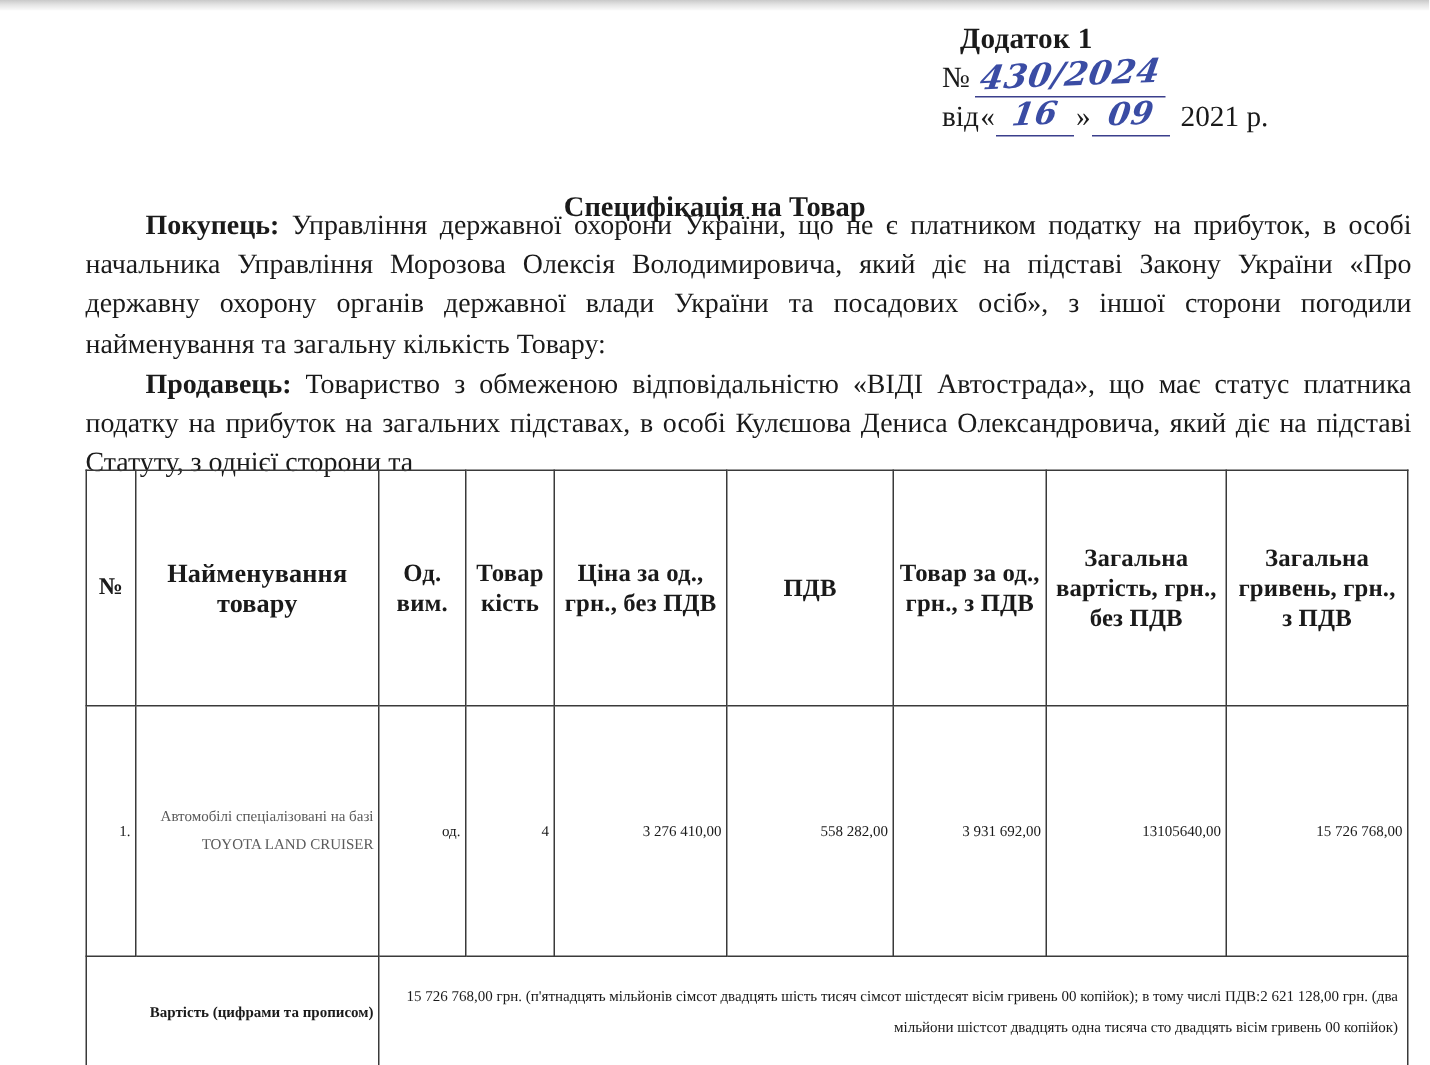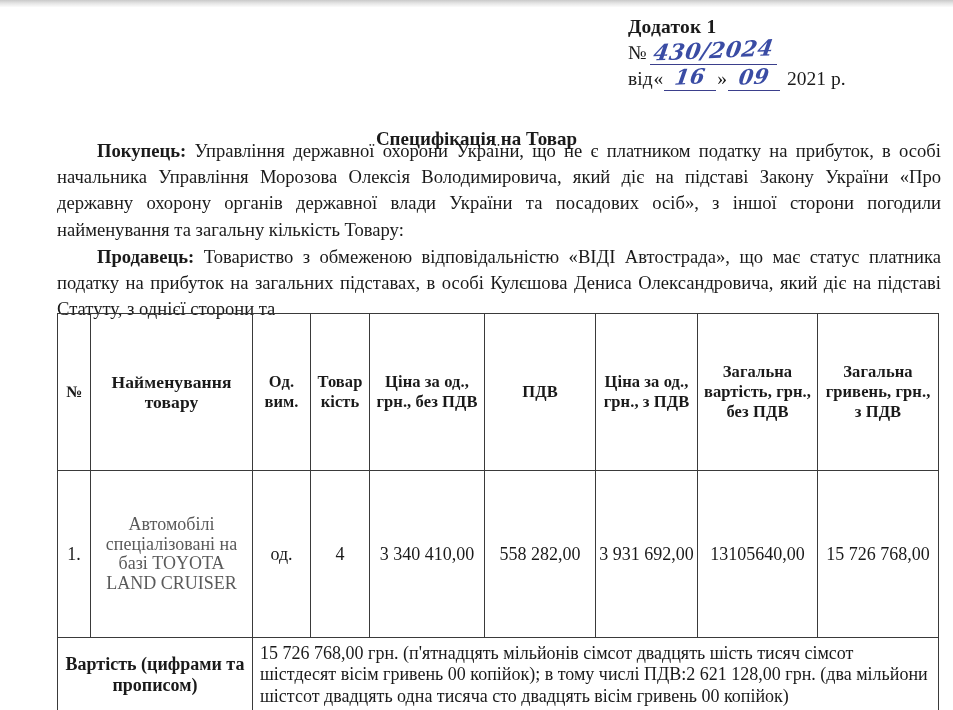--- a/index.html
+++ b/index.html
@@ -30,21 +30,21 @@
   .doc-header {
     position: absolute;
     top: 14px;
     left: 628px;
     width: 310px;
     font-size: 19.5px;
     line-height: 25px;
   }
   .doc-header .appendix-title {
     font-weight: bold;
-    margin-left: 0;
+    margin-left: 12px;
     letter-spacing: .2px;
   }
   .doc-header .contract-line {
     white-space: nowrap;
   }
   .num-row, .date-row {
     display: flex;
     align-items: flex-end;
     white-space: nowrap;
   }
@@ -122,21 +122,22 @@
     height: 152px;
     font-weight: bold;
     font-size: 16.5px;
     line-height: 20px;
     letter-spacing: .1px;
   }
   .spec-table thead th.th-num { font-size: 16px; }
   .spec-table thead th.th-name { font-size: 17.5px; }
   .spec-table tbody td {
     height: 162px;
-    font-size: 18px;
+    font-size: 10px;
+    text-align: right;
   }
   td.cell-idx { font-size: 15px; }
   td.cell-name {
     font-size: 14.6px;
     line-height: 19.5px;
     color: #5a5a5a;
   }
   td.cell-unit { font-size: 14px; }
   td.cell-qty  { font-size: 15.5px; }
   td.cell-money { white-space: nowrap; font-size: 15.6px; }
@@ -212,32 +213,32 @@
         <col class="c-totv">
     </colgroup>
     <thead>
       <tr>
         <th class="th-num">№</th>
         <th class="th-name">Найменування товару</th>
         <th>Од. вим.</th>
         <th>Товар кість</th>
         <th>Ціна за од., грн., без ПДВ</th>
         <th>ПДВ</th>
-        <th>Ціна за од., грн., з ПДВ</th>
+        <th>Товар за од., грн., з ПДВ</th>
         <th>Загальна вартість, грн., без ПДВ</th>
         <th>Загальна гривень, грн., з ПДВ</th>
       </tr>
     </thead>
     <tbody>
       <tr>
         <td class="cell-idx">1.</td>
         <td class="cell-name">Автомобілі спеціалізовані на базі TOYOTA LAND CRUISER</td>
         <td class="cell-unit">од.</td>
         <td class="cell-qty">4</td>
-        <td class="cell-money">3 340 410,00</td>
+        <td class="cell-money">3 276 410,00</td>
         <td class="cell-money">558 282,00</td>
         <td class="cell-money">3 931 692,00</td>
         <td class="cell-money">13105640,00</td>
         <td class="cell-money">15 726 768,00</td>
       </tr>
       <tr class="summary-row">
         <td class="summary-label" colspan="2">Вартість (цифрами та прописом)</td>
         <td class="summary-text" colspan="7">15 726 768,00 грн. (п'ятнадцять мільйонів сімсот двадцять шість тисяч сімсот шістдесят вісім гривень 00 копійок); в тому числі ПДВ:2 621 128,00 грн. (два мільйони шістсот двадцять одна тисяча сто двадцять вісім гривень 00 копійок)</td>
       </tr>
     </tbody>

